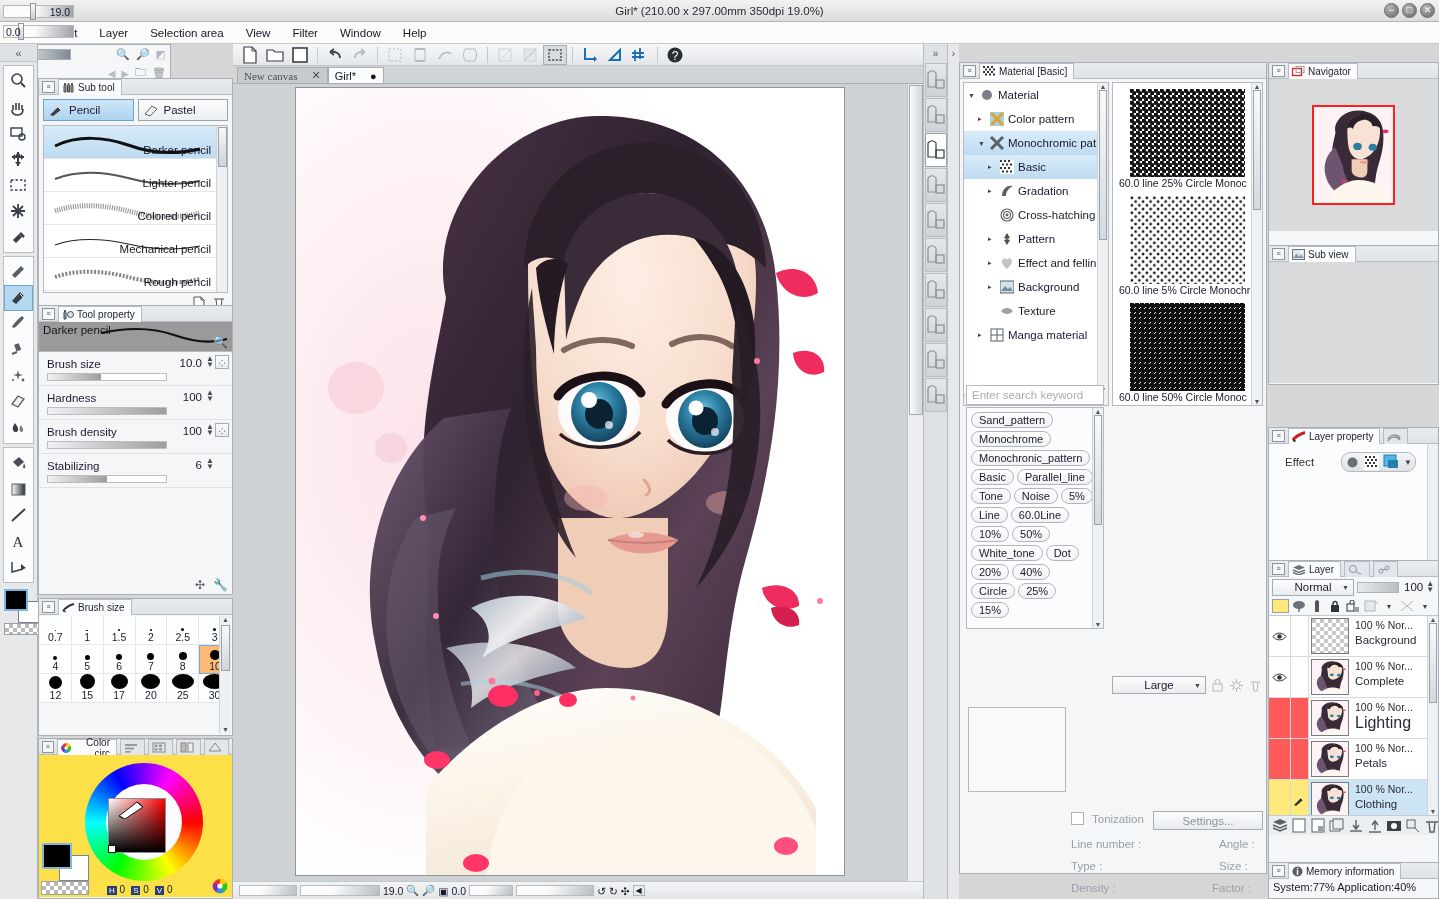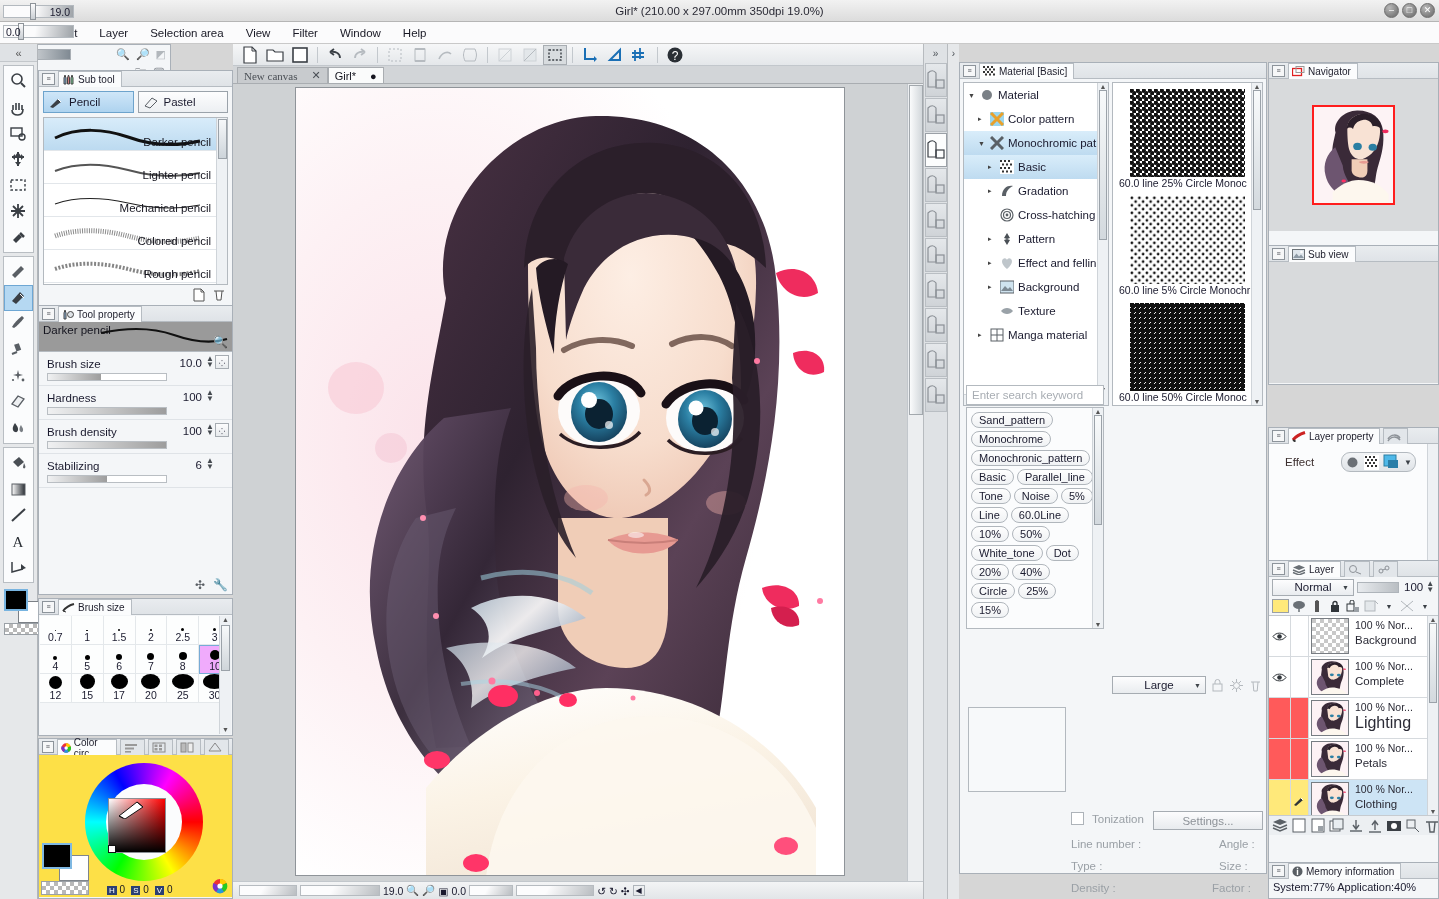--- a/index.html
+++ b/index.html
@@ -76,21 +76,21 @@
   .sw-main { position:absolute; left:0; top:0; width:24px; height:22px; background:#000;
              border:2px solid #78b4e0; z-index:2;}
   .sw-sub { position:absolute; left:14px; top:12px; width:24px; height:22px; background:#fff;
             border:1px solid #7b8086; }
   .sw-trans { position:absolute; left:0; top:34px; width:38px; height:12px;
     background-image:linear-gradient(45deg,#b9b9b9 25%,transparent 25%,transparent 75%,#b9b9b9 75%),
                      linear-gradient(45deg,#b9b9b9 25%,#fff 25%,#fff 75%,#b9b9b9 75%);
     background-size:8px 8px; background-position:0 0,4px 4px; border:1px solid #9aa0a6;}
 
   
-  #subtool { left:38px; top:70px; width:195px; height:240px; }
+  #subtool { left:38px; top:78px; width:195px; height:240px; }
   .st-modes { display:flex; gap:4px; padding:4px; }
   .st-mode {
     flex:1; height:22px; display:flex; align-items:center; gap:5px;
     border:1px solid #9aa2aa; background:linear-gradient(#fdfdfe,#eceff2);
     padding-left:4px; font-size:11.5px;
   }
   .st-mode.active { background:linear-gradient(#cfe6f8,#aed3ef); border-color:#6da3cc; }
   .st-list { margin:0 4px; border:1px solid #b3b9bf; background:#fff; height:168px; position:relative; overflow:hidden;}
   .st-row { height:33px; border-bottom:1px solid #e2e6ea; position:relative; }
   .st-row.sel { background:linear-gradient(#d8ecfa,#bcdaf0); }
@@ -115,27 +115,27 @@
              border:1px solid #a6acb2; background:linear-gradient(#fcfcfd,#e7eaed);
              display:flex; align-items:center; justify-content:center; font-size:8px;}
   .tp-foot { position:absolute; bottom:2px; right:4px; display:flex; gap:8px; font-size:12px; color:#5b6066;}
 
   
   #brushsize { left:38px; top:598px; width:195px; height:138px; }
   .bs-grid { display:grid; grid-template-columns:repeat(6,1fr); margin:1px; }
   .bs-cell { height:29px; border-right:1px solid #e4e8eb; border-bottom:1px solid #e4e8eb;
              display:flex; flex-direction:column; align-items:center; justify-content:flex-end;
              font-size:10.5px; background:#fdfefe; position:relative; padding-bottom:1px;}
-  .bs-cell.sel { background:#f0abfc; border:1px solid #77abd6; }
+  .bs-cell.sel { background:#fdba74; border:1px solid #77abd6; }
   .bs-dot { background:#000; border-radius:50%; margin-bottom:0px; }
   .bs-scroll { position:absolute; right:1px; top:17px; width:12px; bottom:1px; background:#eef1f4; border-left:1px solid #cfd4d9;}
 
   
   #colorcircle { left:38px; top:738px; width:195px; height:161px; }
-  .cc-tabs { display:flex; height:16px; }
+  .cc-tabs { display:flex; height:16px;text-align:right; }
   .cc-body { position:relative; height:142px; background:#fde047; }
   .wheel { position:absolute; left:46px; top:8px; width:118px; height:118px; border-radius:50%;
     background:conic-gradient(from 90deg, #ff0000, #ffff00, #00ff00, #00ffff, #0000ff, #ff00ff, #ff0000); }
   .wheel::after { content:""; position:absolute; left:21px; top:21px; width:76px; height:76px;
     border-radius:50%; background:#fbfcfd; }
   .sqbox { position:absolute; left:69px; top:43px; width:58px; height:55px;
     background:linear-gradient(to bottom, rgba(0,0,0,0), #000),
                linear-gradient(to right, #fff, #ff0000); border:1px solid #8a8f95; z-index:3;}
   .cc-sw { position:absolute; left:3px; bottom:28px; width:30px; height:26px; background:#000; border:2px solid #7fb8e2;}
   .cc-sw2 { position:absolute; left:20px; bottom:16px; width:30px; height:26px; background:#fff; border:1px solid #80858b;}
@@ -444,29 +444,29 @@
             <span class="nm">Darker pencil</span>
           </div>
           <div class="st-row">
             <svg width="155" height="26" viewBox="0 0 155 26">
               <path d="M5 17 C 28 8, 55 10, 78 16 C 100 22, 125 24, 150 19" stroke="#555" stroke-width="2" fill="none"></path>
             </svg>
             <span class="nm">Lighter pencil</span>
           </div>
           <div class="st-row">
             <svg width="155" height="26" viewBox="0 0 155 26">
-              <path d="M5 17 C 28 9, 55 11, 78 16 C 100 21, 125 23, 150 18" stroke="#222" stroke-width="1.1" fill="none"></path>
-            </svg>
-            <span class="nm">Mechanical pencil</span>
+              <path d="M5 16 C 28 8, 55 10, 78 16 C 100 22, 125 24, 150 18" stroke="#777" stroke-width="5" fill="none" stroke-dasharray="1 1.3" opacity="0.85"></path>
+            </svg>
+            <span class="nm">Colored pencil</span>
           </div>
           <div class="st-row">
             <svg width="155" height="26" viewBox="0 0 155 26">
-              <path d="M5 16 C 28 8, 55 10, 78 16 C 100 22, 125 24, 150 18" stroke="#777" stroke-width="5" fill="none" stroke-dasharray="1 1.3" opacity="0.85"></path>
-            </svg>
-            <span class="nm">Colored pencil</span>
+              <path d="M5 17 C 28 9, 55 11, 78 16 C 100 21, 125 23, 150 18" stroke="#222" stroke-width="1.1" fill="none"></path>
+            </svg>
+            <span class="nm">Mechanical pencil</span>
           </div>
           <div class="st-row">
             <svg width="155" height="26" viewBox="0 0 155 26">
               <path d="M5 16 C 28 8, 55 10, 78 16 C 100 22, 125 24, 150 18" stroke="#666" stroke-width="4" fill="none" stroke-dasharray="2 1.6" opacity="0.8"></path>
             </svg>
             <span class="nm">Rough pencil</span>
           </div>
         </div>
         <div class="st-scroll">
           <div class="st-thumb"></div>

